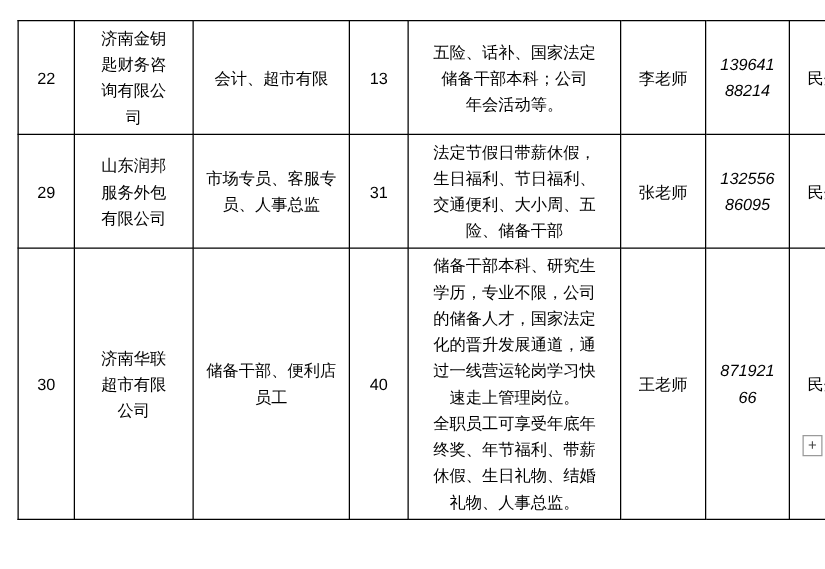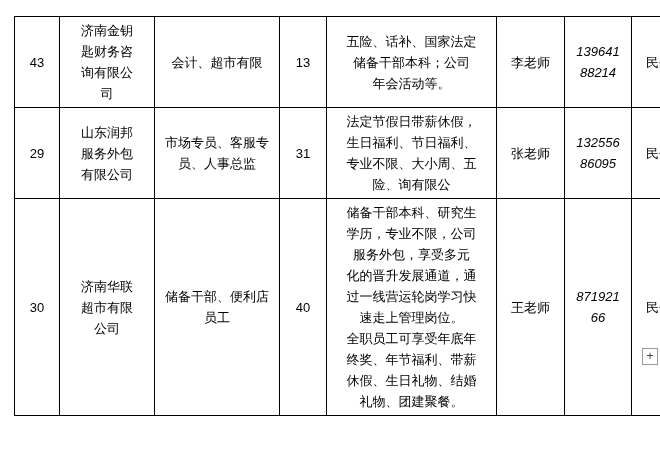--- a/index.html
+++ b/index.html
@@ -70,21 +70,21 @@
 </style>
 </head>
 <body>
 
 <div id="doc-wrap">
 
   <table class="joblist">
     <tbody>
 
       <tr>
-        <td class="c-idx">43</td>
+        <td class="c-idx">22</td>
         <td class="c-name">
           <div>济南金钥</div>
           <div>匙财务咨</div>
           <div>询有限公</div>
           <div>司</div>
         </td>
         <td class="c-post">
           <div>会计、超市有限</div>
         </td>
         <td class="c-num">13</td>
@@ -109,22 +109,22 @@
           <div>有限公司</div>
         </td>
         <td class="c-post">
           <div>市场专员、客服专</div>
           <div>员、人事总监</div>
         </td>
         <td class="c-num">31</td>
         <td class="c-desc">
           <div class="line">法定节假日带薪休假，</div>
           <div class="line">生日福利、节日福利、</div>
-          <div class="line">专业不限、大小周、五</div>
-          <div class="line">险、询有限公</div>
+          <div class="line">交通便利、大小周、五</div>
+          <div class="line">险、储备干部</div>
         </td>
         <td class="c-contact">张老师</td>
         <td class="c-phone">
           <div>132556</div>
           <div>86095</div>
         </td>
         <td class="c-type">民企</td>
       </tr>
 
       <tr>
@@ -135,28 +135,28 @@
           <div>公司</div>
         </td>
         <td class="c-post">
           <div>储备干部、便利店</div>
           <div>员工</div>
         </td>
         <td class="c-num">40</td>
         <td class="c-desc">
           <div class="line">储备干部本科、研究生</div>
           <div class="line">学历，专业不限，公司</div>
-          <div class="line">服务外包，享受多元</div>
+          <div class="line">的储备人才，国家法定</div>
           <div class="line">化的晋升发展通道，通</div>
           <div class="line">过一线营运轮岗学习快</div>
           <div class="line">速走上管理岗位。</div>
           <div class="line">全职员工可享受年底年</div>
           <div class="line">终奖、年节福利、带薪</div>
           <div class="line">休假、生日礼物、结婚</div>
-          <div class="line">礼物、团建聚餐。</div>
+          <div class="line">礼物、人事总监。</div>
         </td>
         <td class="c-contact">王老师</td>
         <td class="c-phone">
           <div>871921</div>
           <div>66</div>
         </td>
         <td class="c-type">民企</td>
       </tr>
 
     </tbody>

